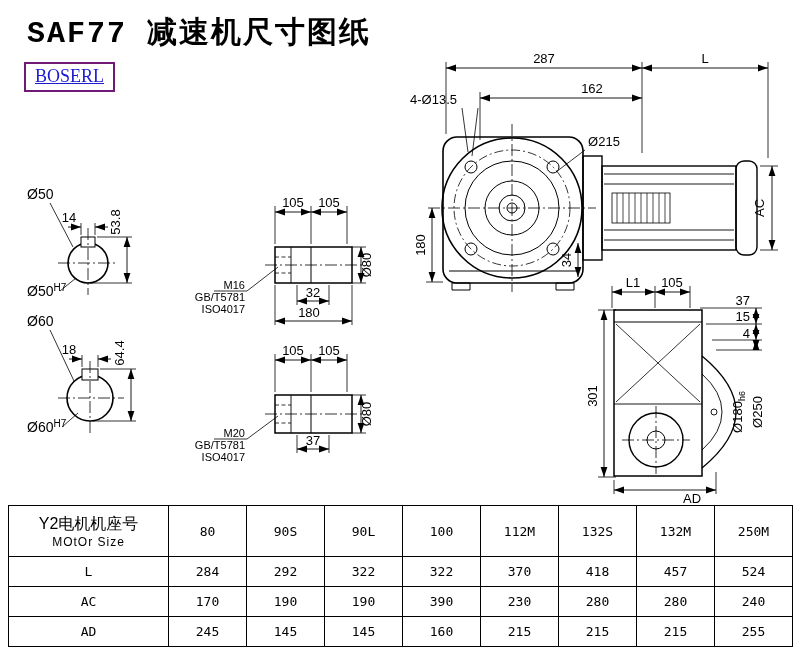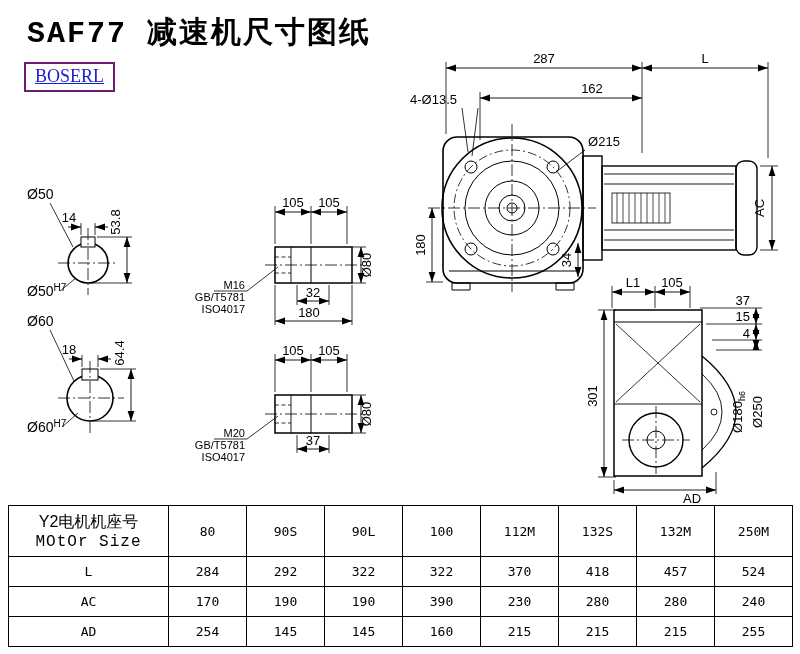--- a/index.html
+++ b/index.html
@@ -13,21 +13,21 @@
   svg text{font-family:"Liberation Sans",sans-serif;font-size:13px;fill:#000;stroke:none;}
   svg text.small{font-size:11px;}
   svg text.fs14{font-size:14px;}
   #size-table{position:absolute;left:8px;top:505px;width:785px;border-collapse:collapse;
               table-layout:fixed;text-align:center;}
   #size-table td{border:1.5px solid #000;padding:0;vertical-align:middle;}
   #size-table col.c0{width:160px;}
   #size-table tr.hdr td{height:50px;}
   #size-table tr.data td{height:29px;}
   .hdr-cn{font-size:16px;line-height:1.4;}
-  .hdr-en{font-size:16px;font-family:Liberation Mono, monospace;letter-spacing:1px;}
+  .hdr-en{font-size:12px;font-family:Liberation Sans, sans-serif;letter-spacing:1px;}
   .num{font-family:"DejaVu Sans Mono",monospace;font-size:13px;}
 </style>
 </head>
 <body>
 
 <h1 id="title">SAF77 减速机尺寸图纸</h1>
 <div id="logo">BOSERL</div>
 
 <svg id="drawing" width="800" height="505" viewBox="0 0 800 505">
   <defs>
@@ -289,21 +289,21 @@
       <td class="num">190</td>
       <td class="num">190</td>
       <td class="num">390</td>
       <td class="num">230</td>
       <td class="num">280</td>
       <td class="num">280</td>
       <td class="num">240</td>
     </tr>
     <tr class="data">
       <td class="num">AD</td>
-      <td class="num">254</td>
+      <td class="num">245</td>
       <td class="num">145</td>
       <td class="num">145</td>
       <td class="num">160</td>
       <td class="num">215</td>
       <td class="num">215</td>
       <td class="num">215</td>
       <td class="num">255</td>
     </tr>
   </tbody>
 </table>

